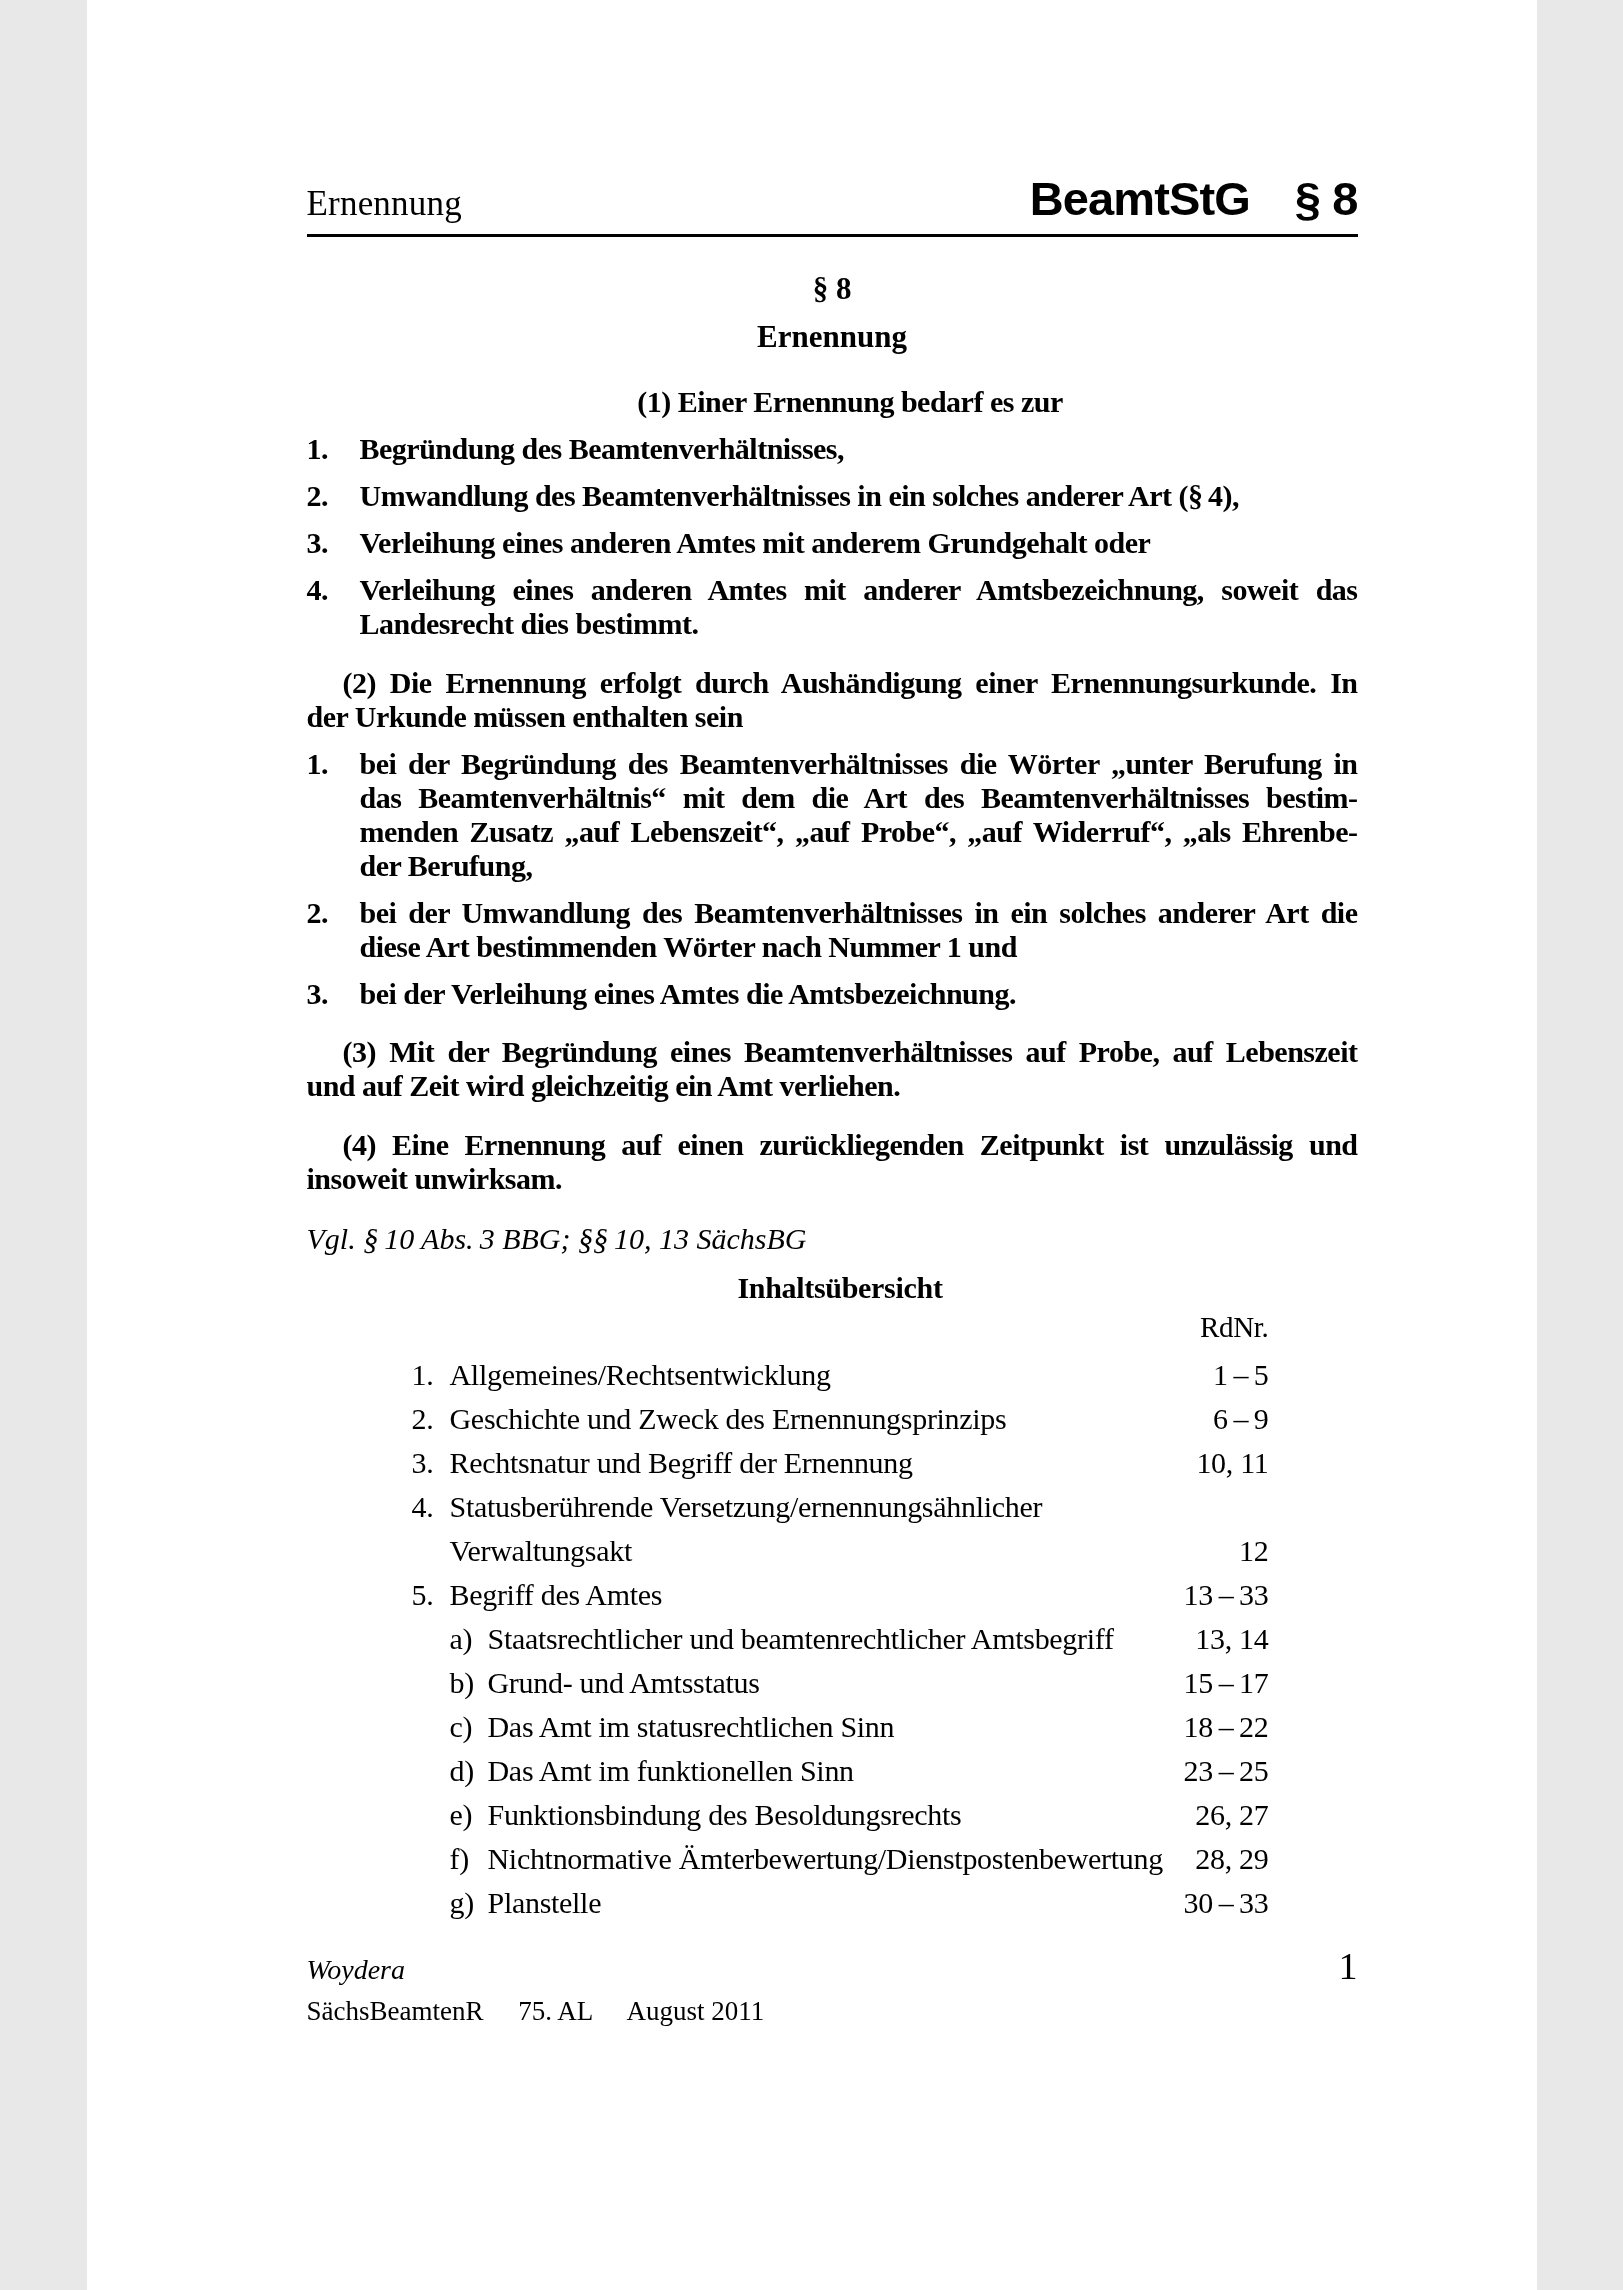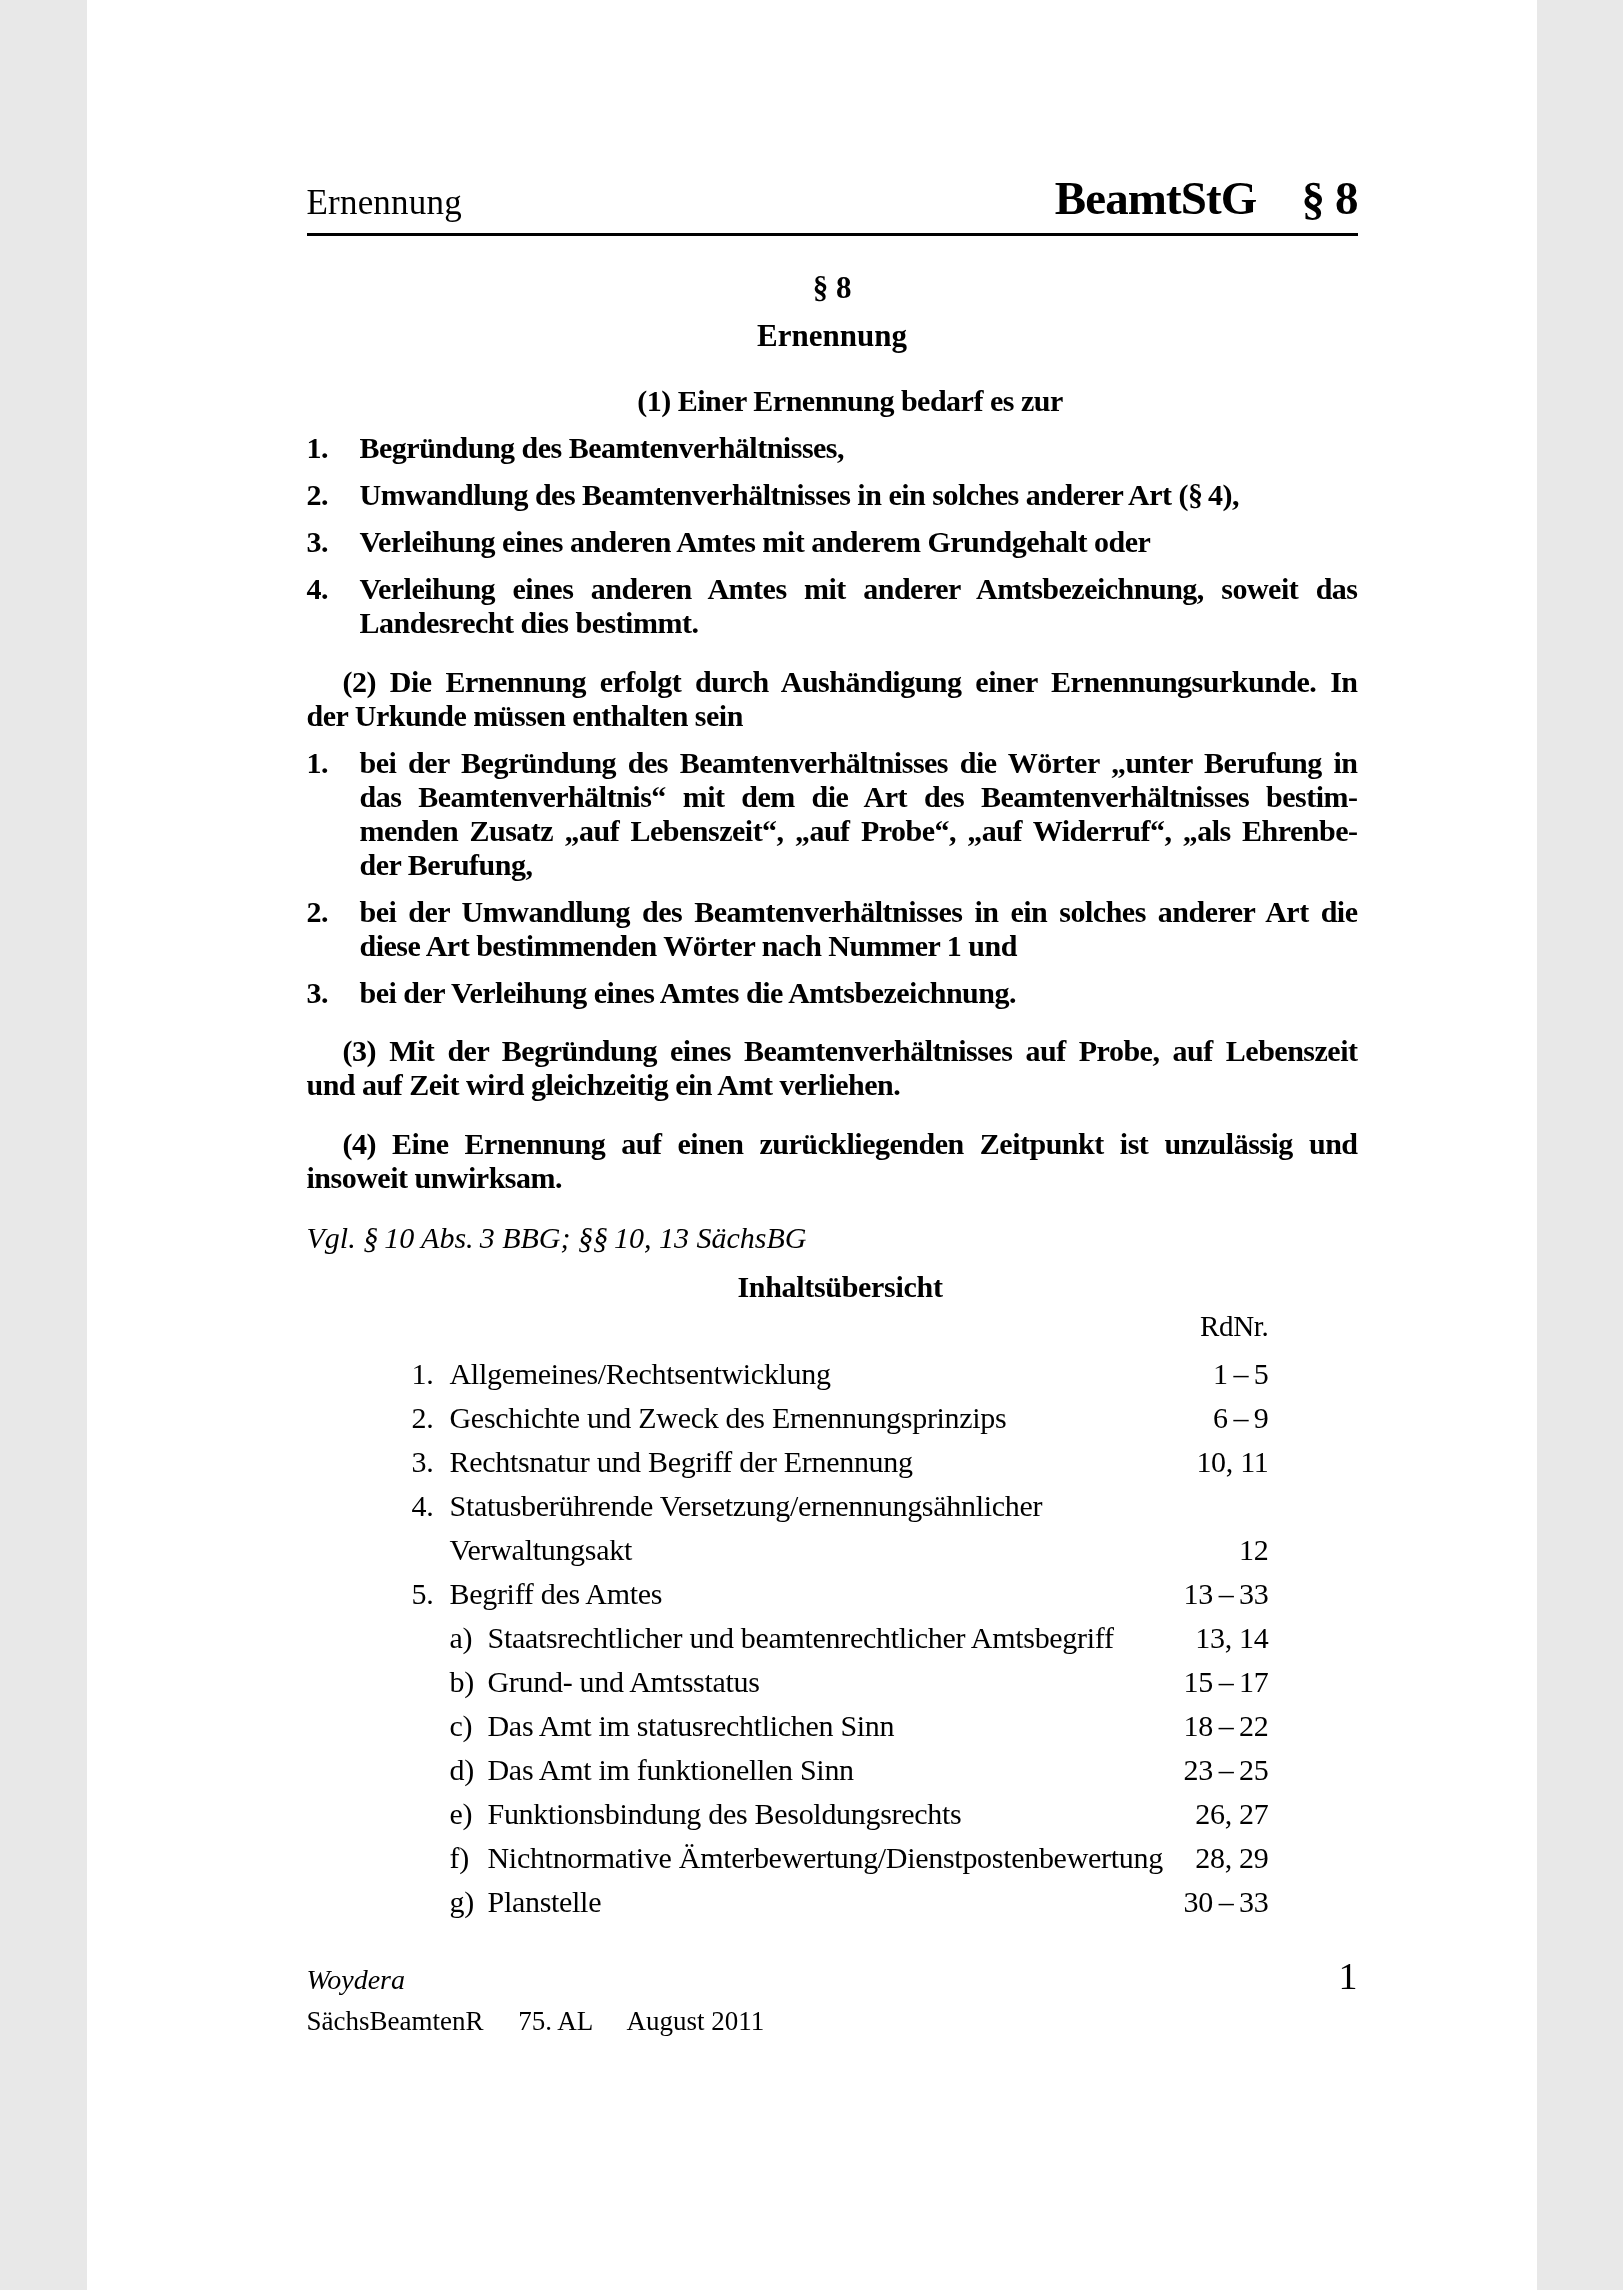--- a/index.html
+++ b/index.html
@@ -21,21 +21,21 @@
     display: flex;
     justify-content: space-between;
     align-items: baseline;
   }
   .hdr-left {
     font-size: 35px;
     font-weight: normal;
     letter-spacing: 0.2px;
   }
   .hdr-right {
-    font-family: Liberation Serif, serif;
+    font-family: Liberation Sans, sans-serif;
     font-weight: bold;
     font-size: 47px;
     letter-spacing: -0.9px;
     white-space: nowrap;
   }
   .hdr-right .section-no { margin-left: 45px; }
   .header-rule {
     margin-top: 7.5px;
     border-top: 3.8px solid #000;
     height: 0;
@@ -115,21 +115,21 @@
   .toc-row.sub { padding-left: 38px; }
   .toc-marker { flex: 0 0 38px; }
   .toc-label { flex: 1 1 auto; padding-right: 19px; }
   .toc-rdnr {
     align-self: flex-end;
     margin-left: auto;
     white-space: nowrap;
   }
 
   
-  .page-footer { margin-top: 30px; }
+  .page-footer { margin-top: 19px; }
   .footer-row1 {
     display: flex;
     justify-content: space-between;
     align-items: baseline;
   }
   .footer-author {
     font-style: italic;
     font-size: 28px;
     line-height: 41px;
   }

